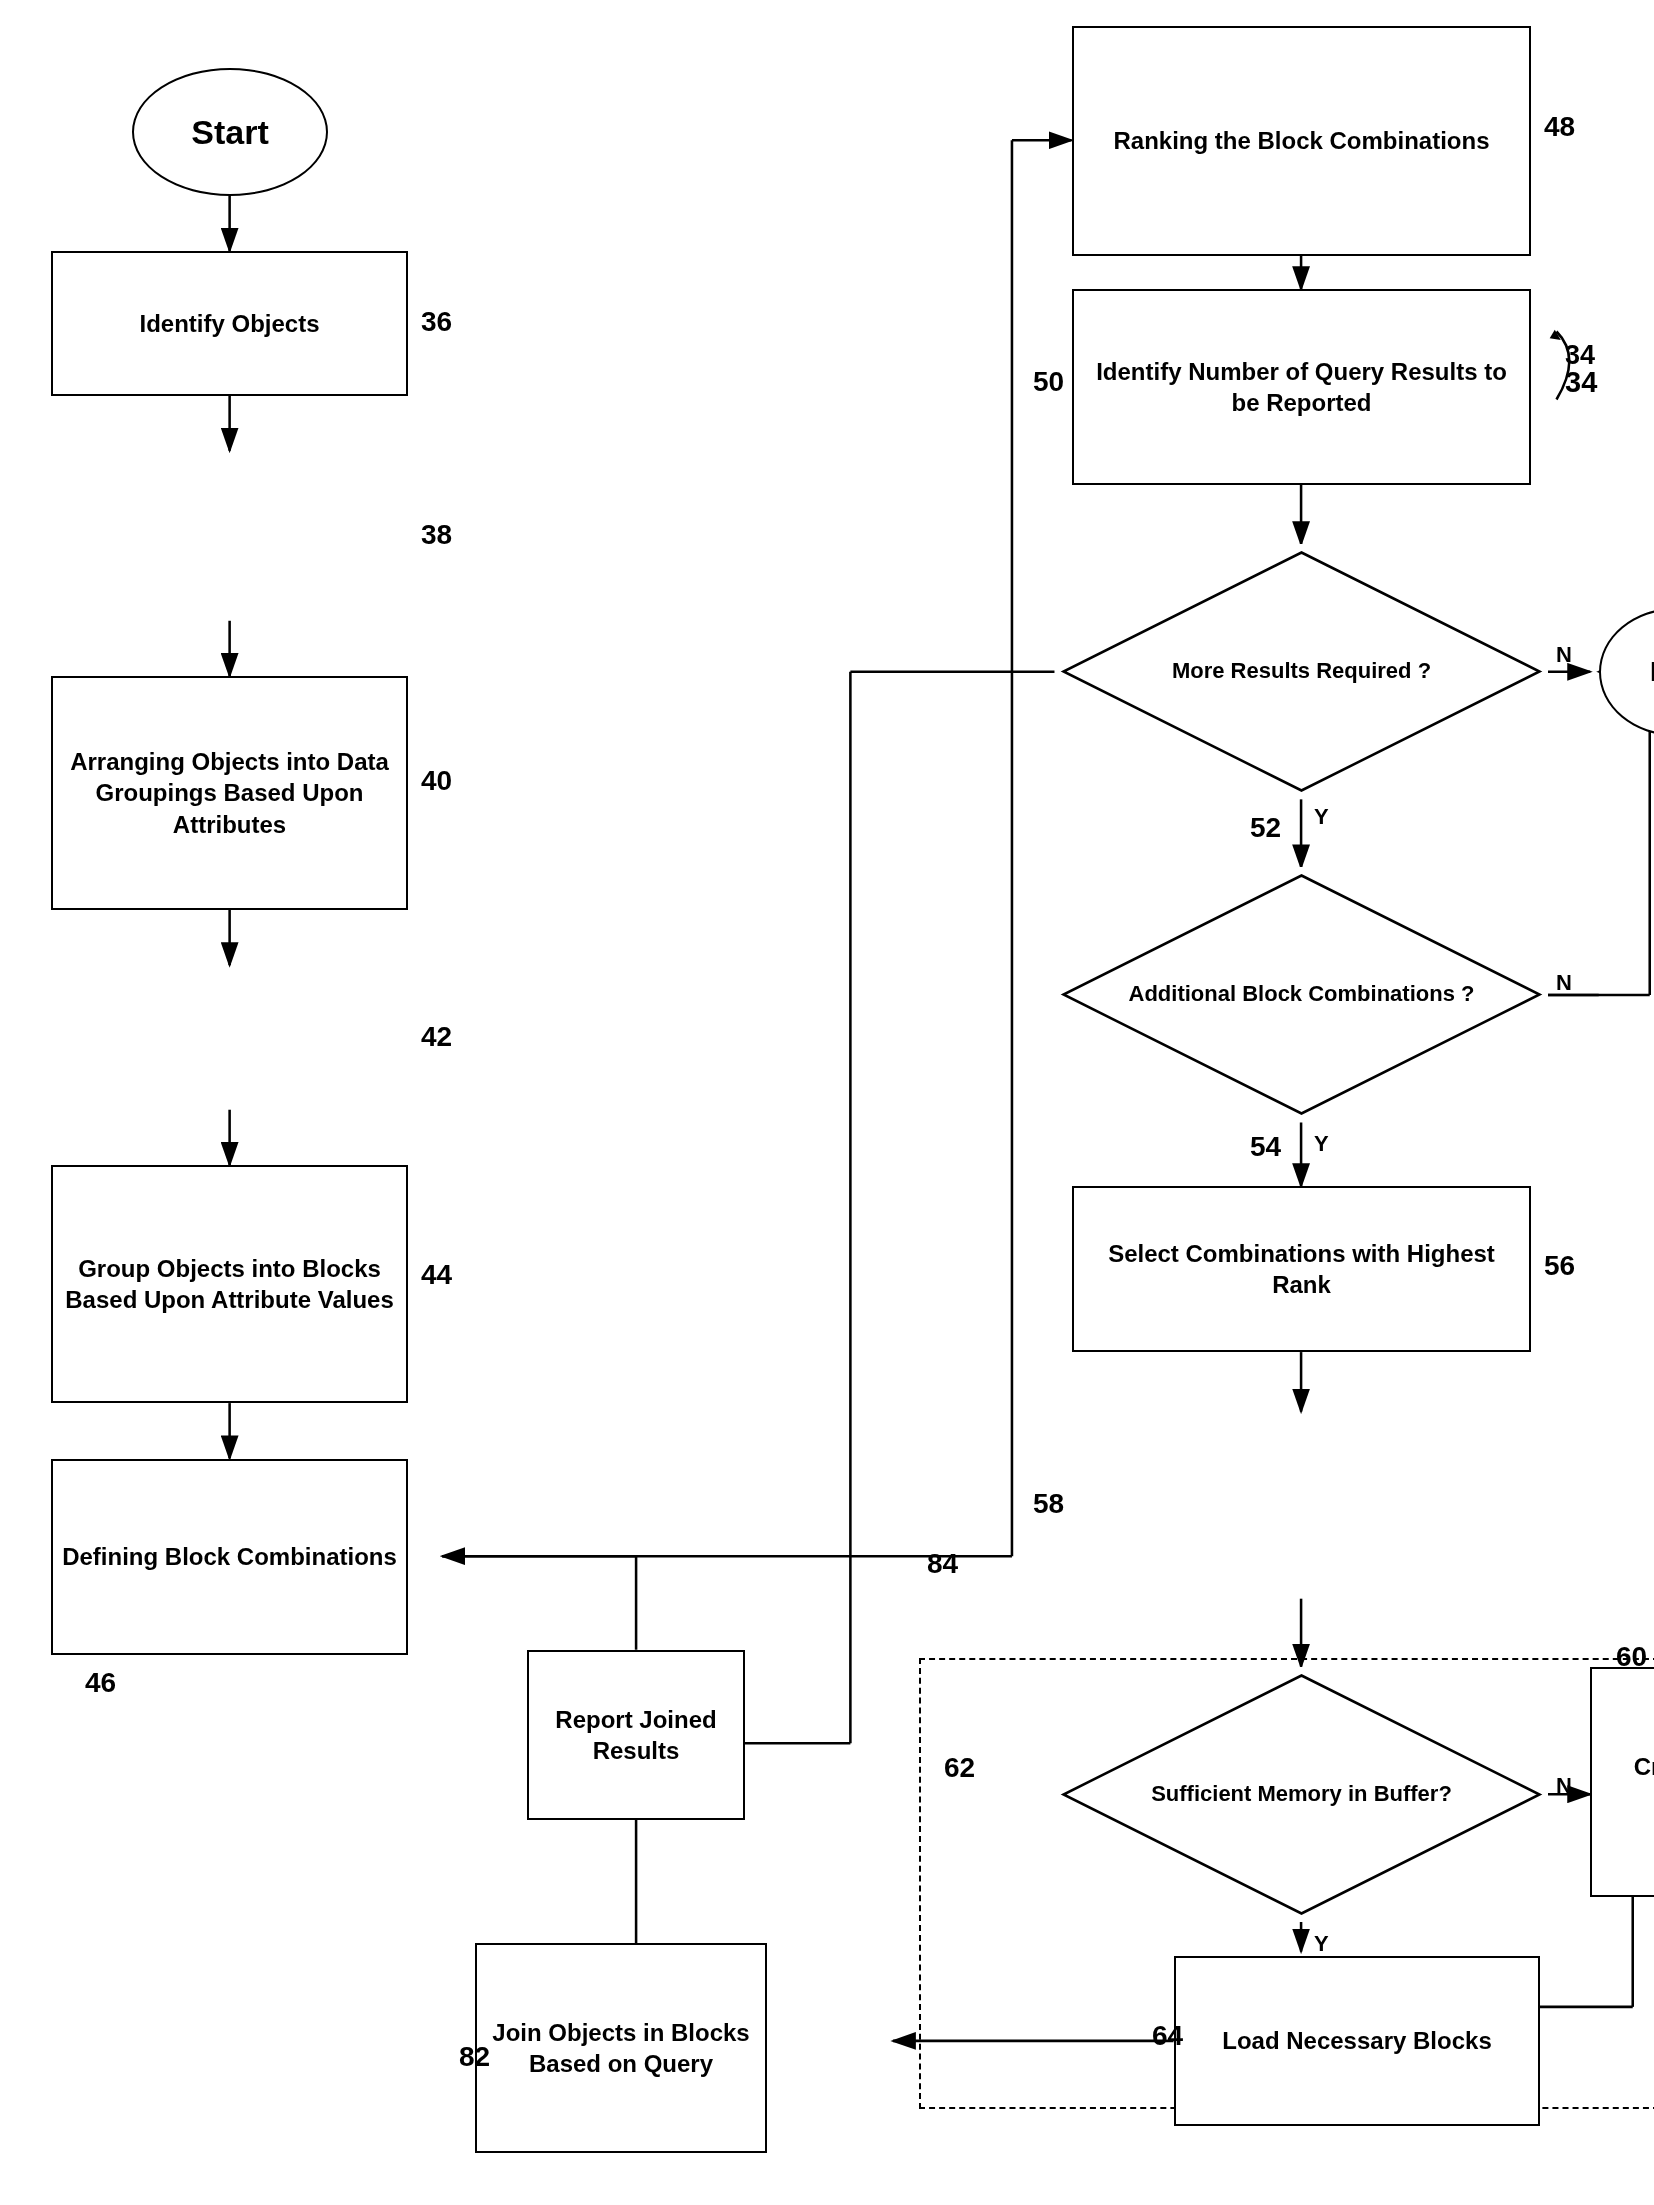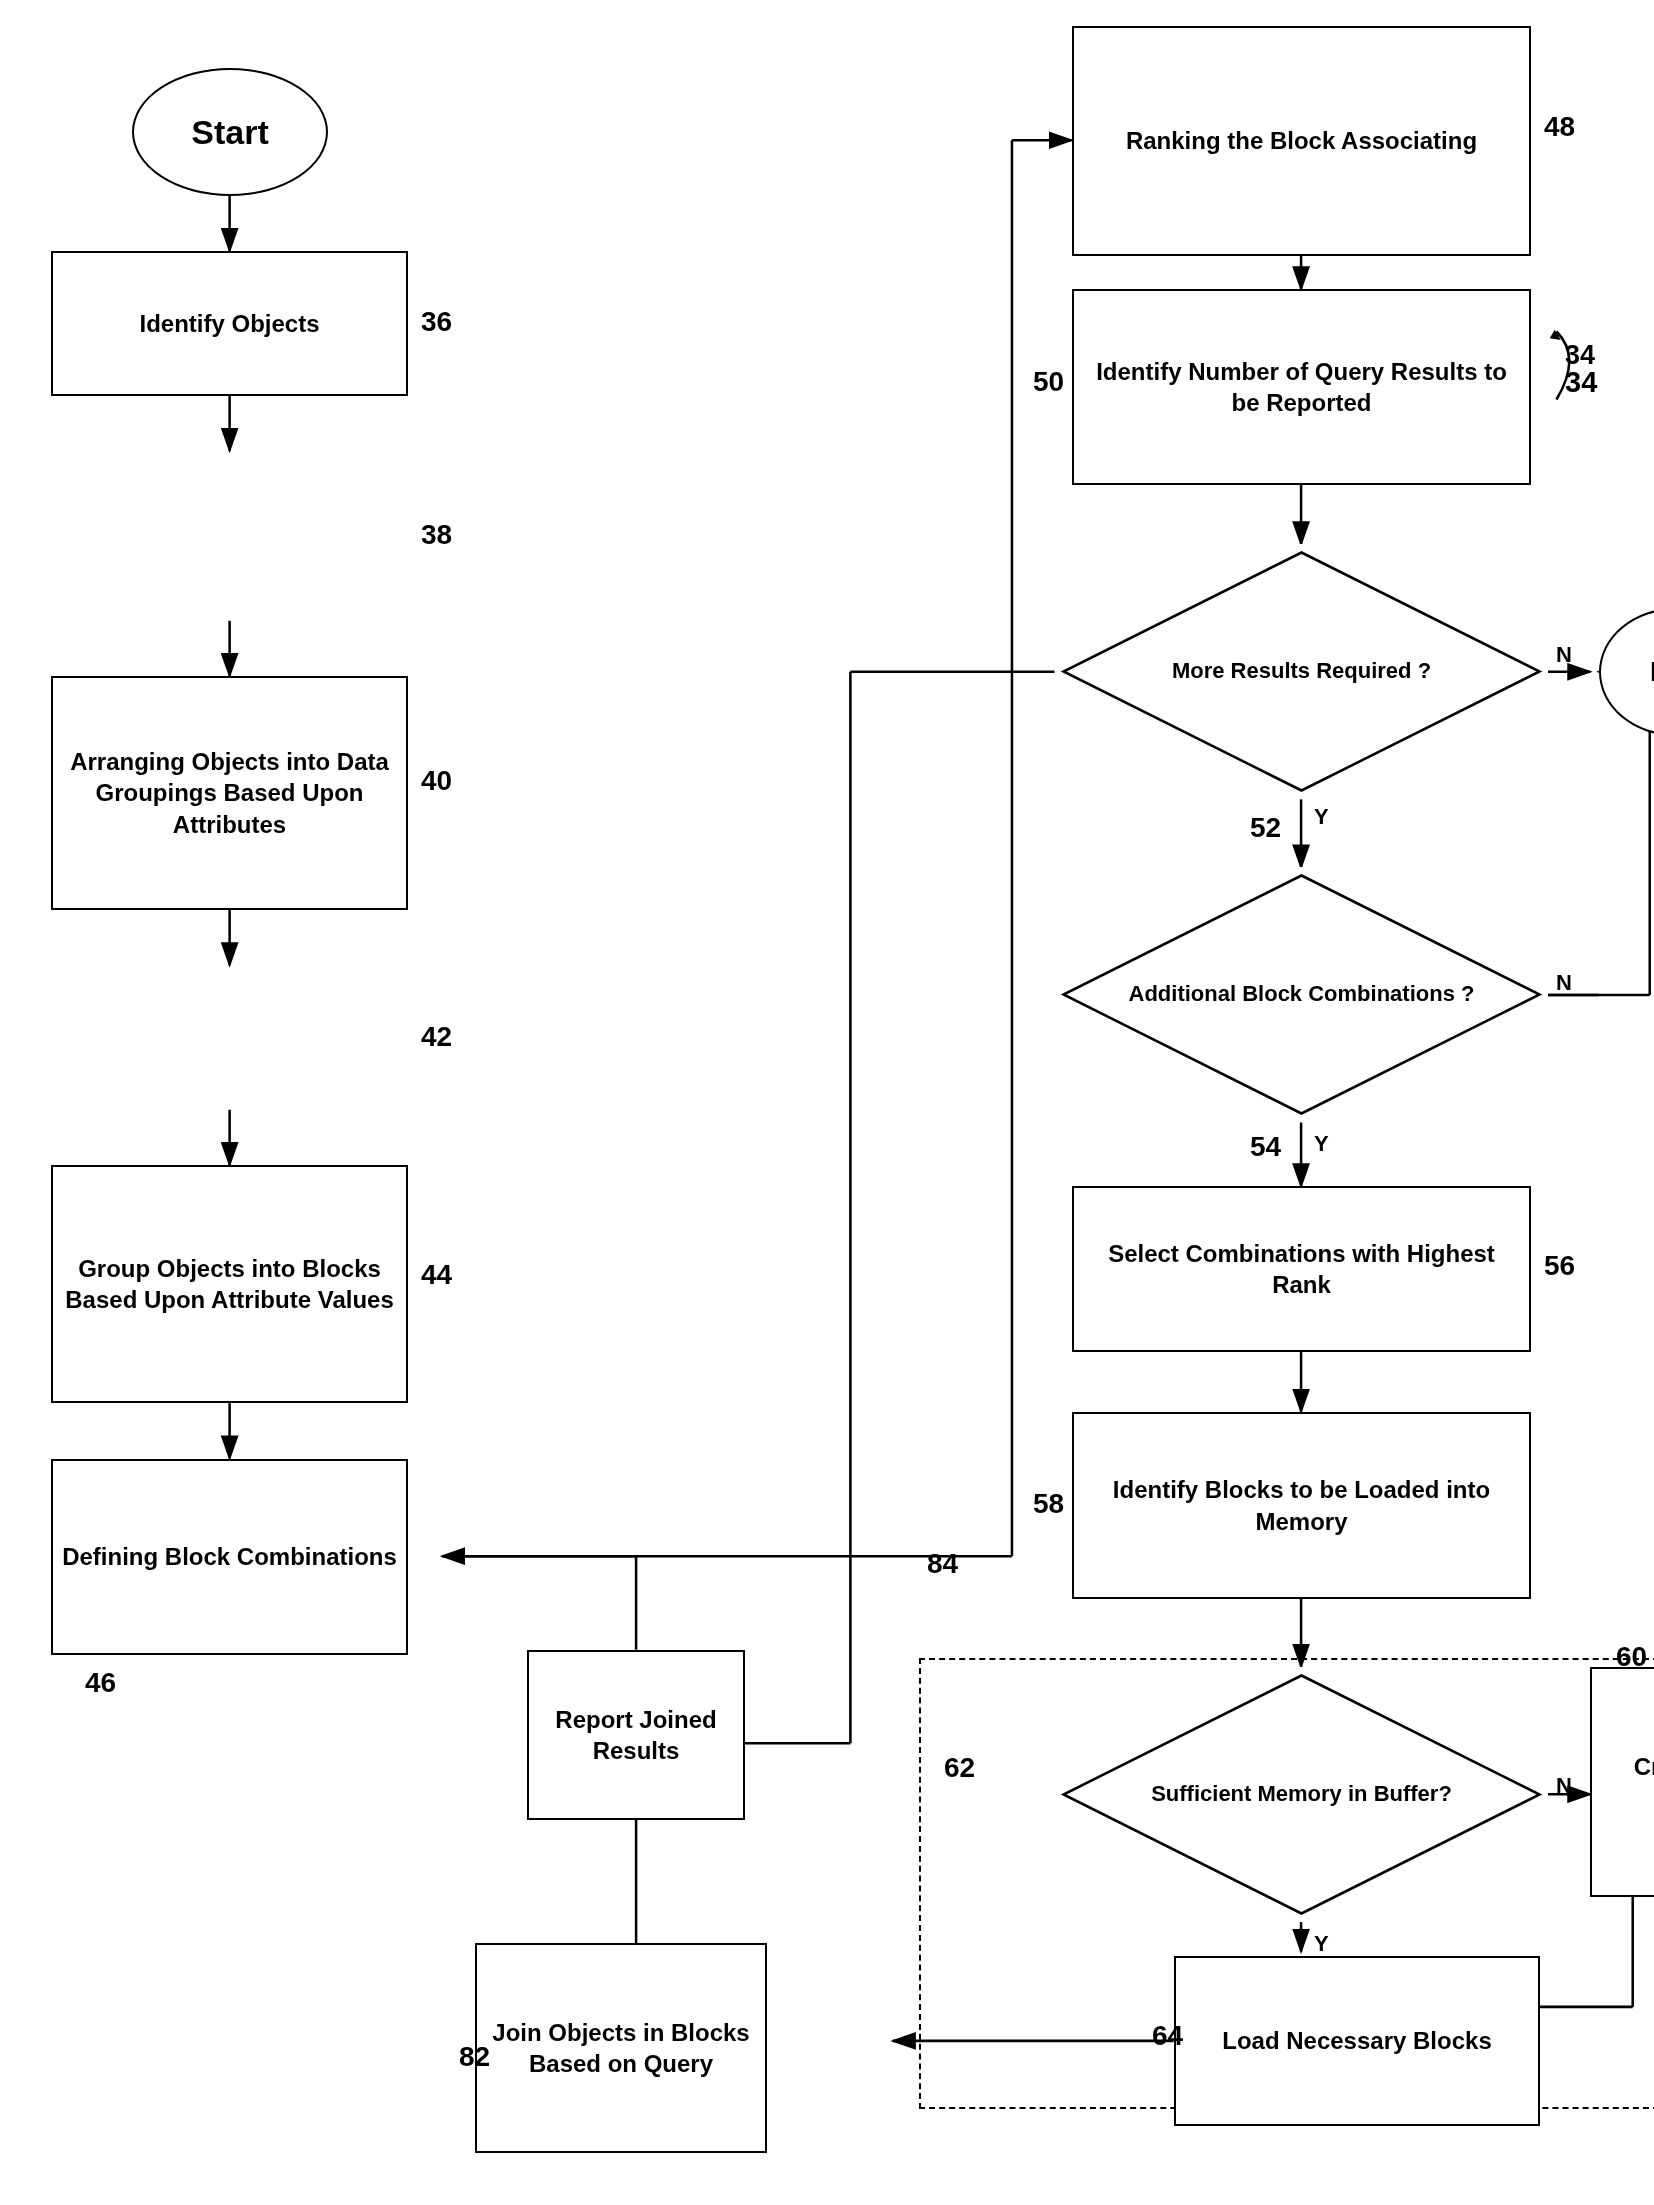--- a/index.html
+++ b/index.html
@@ -183,21 +183,21 @@
     <span>Group Objects into Blocks Based Upon Attribute Values</span>
   </div>
   <div class="label" style="left: 421px; top: 1259px;">44</div>
 
   <div class="shape rect" style="left: 51px; top: 1459px; width: 357px; height: 196px;">
     <span>Defining Block Combinations</span>
   </div>
   <div class="label" style="left: 85px; top: 1667px;">46</div>
 
   <div class="shape rect" style="left: 1072px; top: 25.5px; width: 459px; height: 230px;">
-    <span>Ranking the Block Associating</span>
+    <span>Ranking the Block Combinations</span>
   </div>
   <div class="label" style="left: 1544px; top: 111px;">48</div>
 
   <div class="shape rect" style="left: 1072px; top: 289px; width: 459px; height: 196px;">
     <span>Identify Number of Query Results to be Reported</span>
   </div>
   <div class="label" style="left: 1033px; top: 366px;">50</div>
 
   <div class="shape diamond" style="left: 1055px; top: 544px; width: 493px; height: 255px;">
     <svg viewBox="0 0 580 300" xmlns="http://www.w3.org/2000/svg">
@@ -229,23 +229,20 @@
 
   <div class="label" style="left: 1556px; top: 970px; font-size:22px;">N</div>
 
   <div class="label" style="left: 1314px; top: 1131px; font-size:22px;">Y</div>
 
   <div class="shape rect" style="left: 1072px; top: 1186px; width: 459px; height: 166px;">
     <span>Select Combinations with Highest Rank</span>
   </div>
   <div class="label" style="left: 1544px; top: 1250px;">56</div>
 
-  <div class="shape rect" style="left: 1072px; top: 1412px; width: 459px; height: 187px;">
-    <span>Identify Blocks to be Loaded into Memory</span>
-  </div>
   <div class="label" style="left: 1033px; top: 1488px;">58</div>
 
   <div class="shape diamond" style="left: 1055px; top: 1667px; width: 493px; height: 255px;">
     <svg viewBox="0 0 580 300" xmlns="http://www.w3.org/2000/svg">
       <polygon points="290,10 570,150 290,290 10,150" fill="#fff" stroke="#000" stroke-width="3"></polygon>
     </svg>
     <div class="diamond-text" style="position:absolute; z-index:2;">
       <span>Sufficient Memory in Buffer?</span>
     </div>
   </div>

